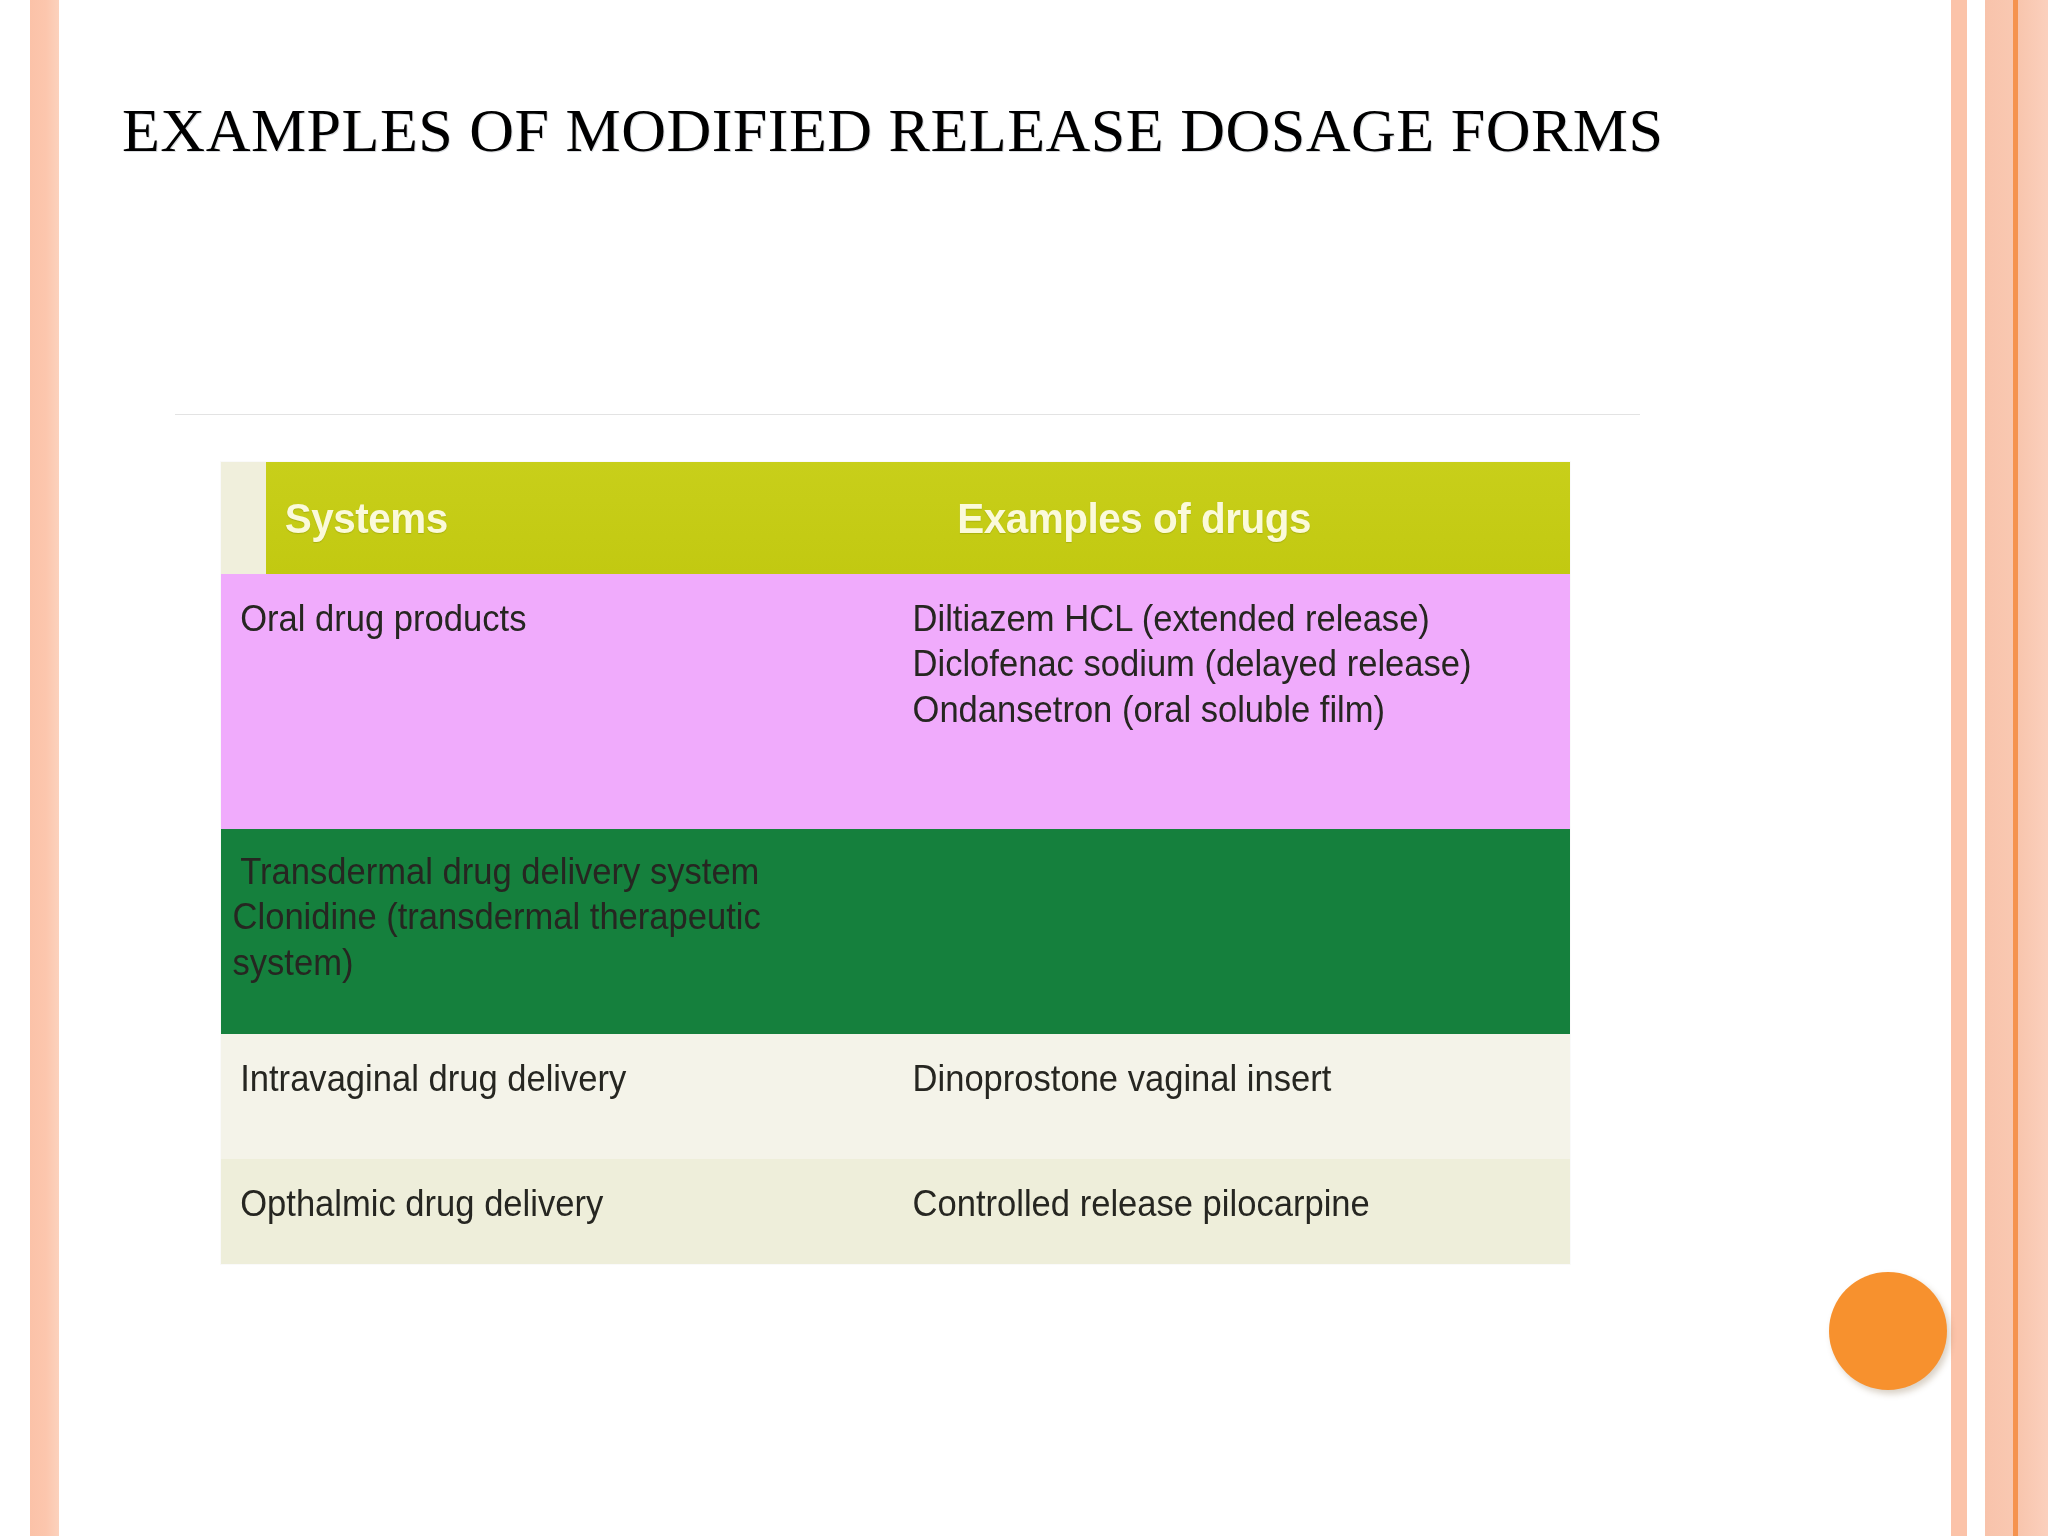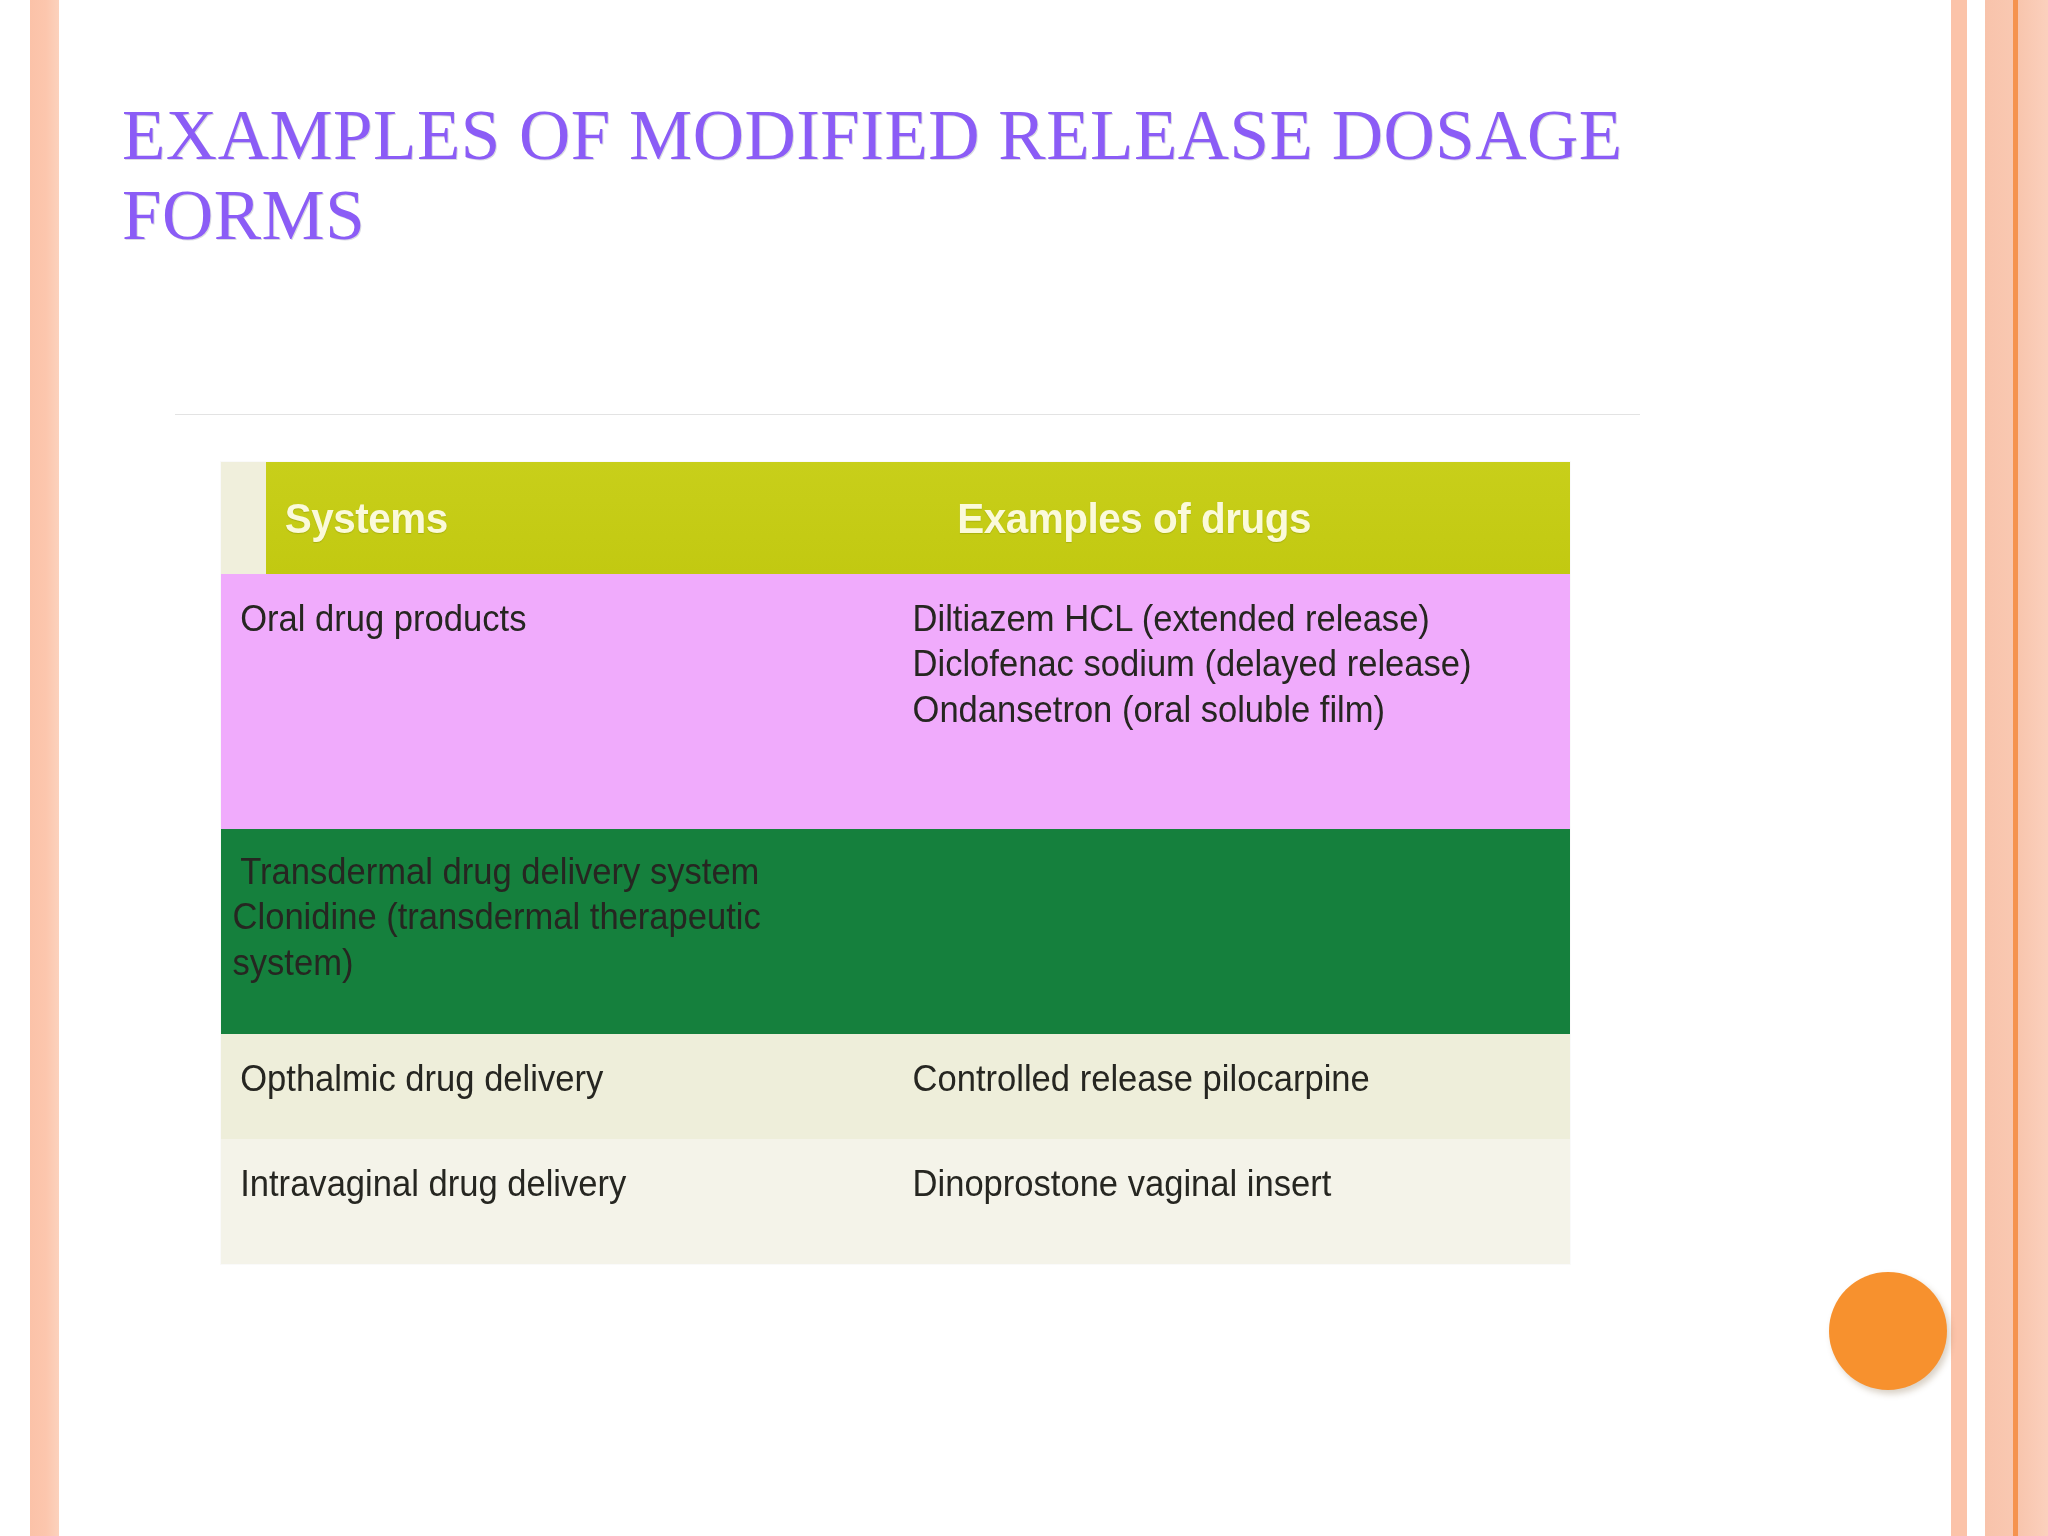--- a/index.html
+++ b/index.html
@@ -54,23 +54,23 @@
     width: 30px;
     background: linear-gradient(to right, #f8c5ad 0%, #fbd0bd 100%);
   }
 
   
   .title {
     position: absolute;
     left: 122px;
     top: 96px;
     width: 1680px;
-    color: #8b5cf6;
+    color: #000000;
     font-family: "Liberation Serif", "DejaVu Serif", serif;
-    font-size: 71px;
+    font-size: 62px;
     line-height: 1.12;
     letter-spacing: 0.5px;
     font-weight: 400;
     text-transform: uppercase;
     font-variant: small-caps;
     text-shadow: 1px 1px 0 rgba(150,155,165,0.35);
   }
 
   
   .title-rule {
@@ -173,27 +173,27 @@
 Diclofenac sodium (delayed release)
 Ondansetron (oral soluble film)</div>
     </div>
 
     <div class="table-row row-2">
       <div class="cell col-a">Transdermal drug delivery system</div>
       <div class="cell col-b">Clonidine (transdermal therapeutic
 system)</div>
     </div>
 
+    <div class="table-row row-4">
+      <div class="cell col-a">Intravaginal drug delivery</div>
+      <div class="cell col-b">Dinoprostone vaginal insert</div>
+    </div>
+
     <div class="table-row row-3">
       <div class="cell col-a">Opthalmic drug delivery</div>
       <div class="cell col-b">Controlled release pilocarpine</div>
-    </div>
-
-    <div class="table-row row-4">
-      <div class="cell col-a">Intravaginal drug delivery</div>
-      <div class="cell col-b">Dinoprostone vaginal insert</div>
     </div>
 
   </div>
 
   <div class="orange-dot"></div>
 
 </div>
 
 </body></html>

